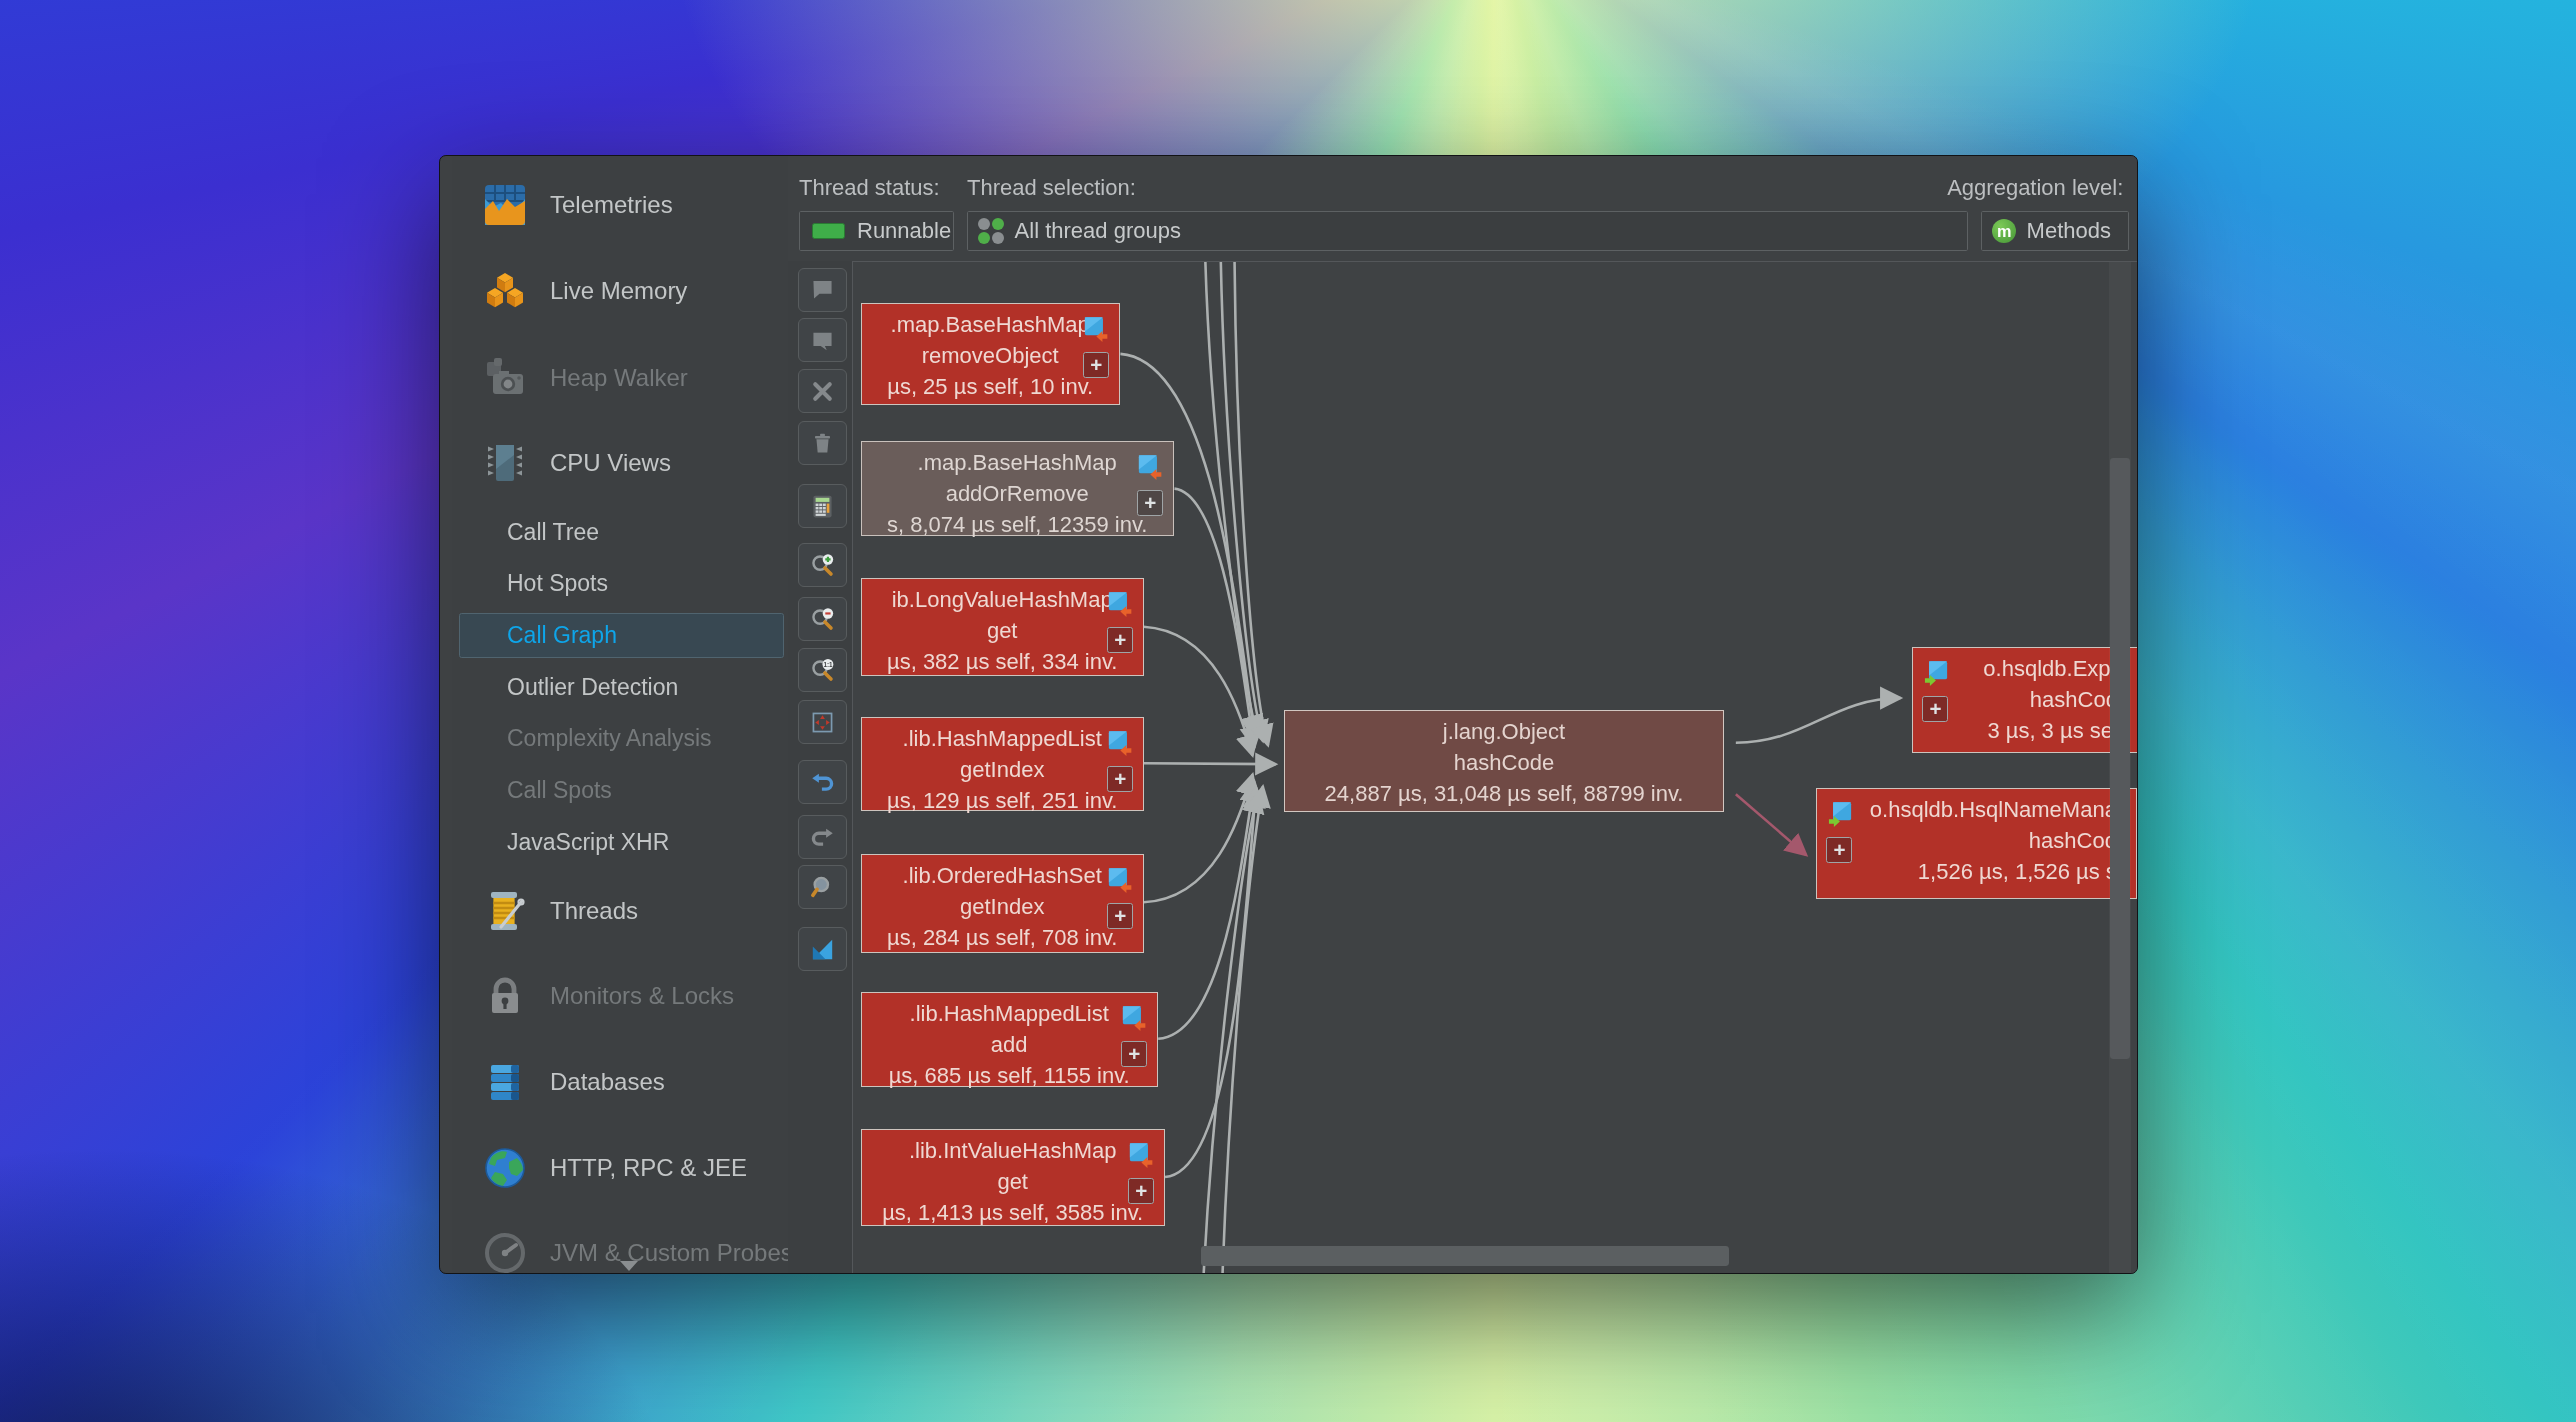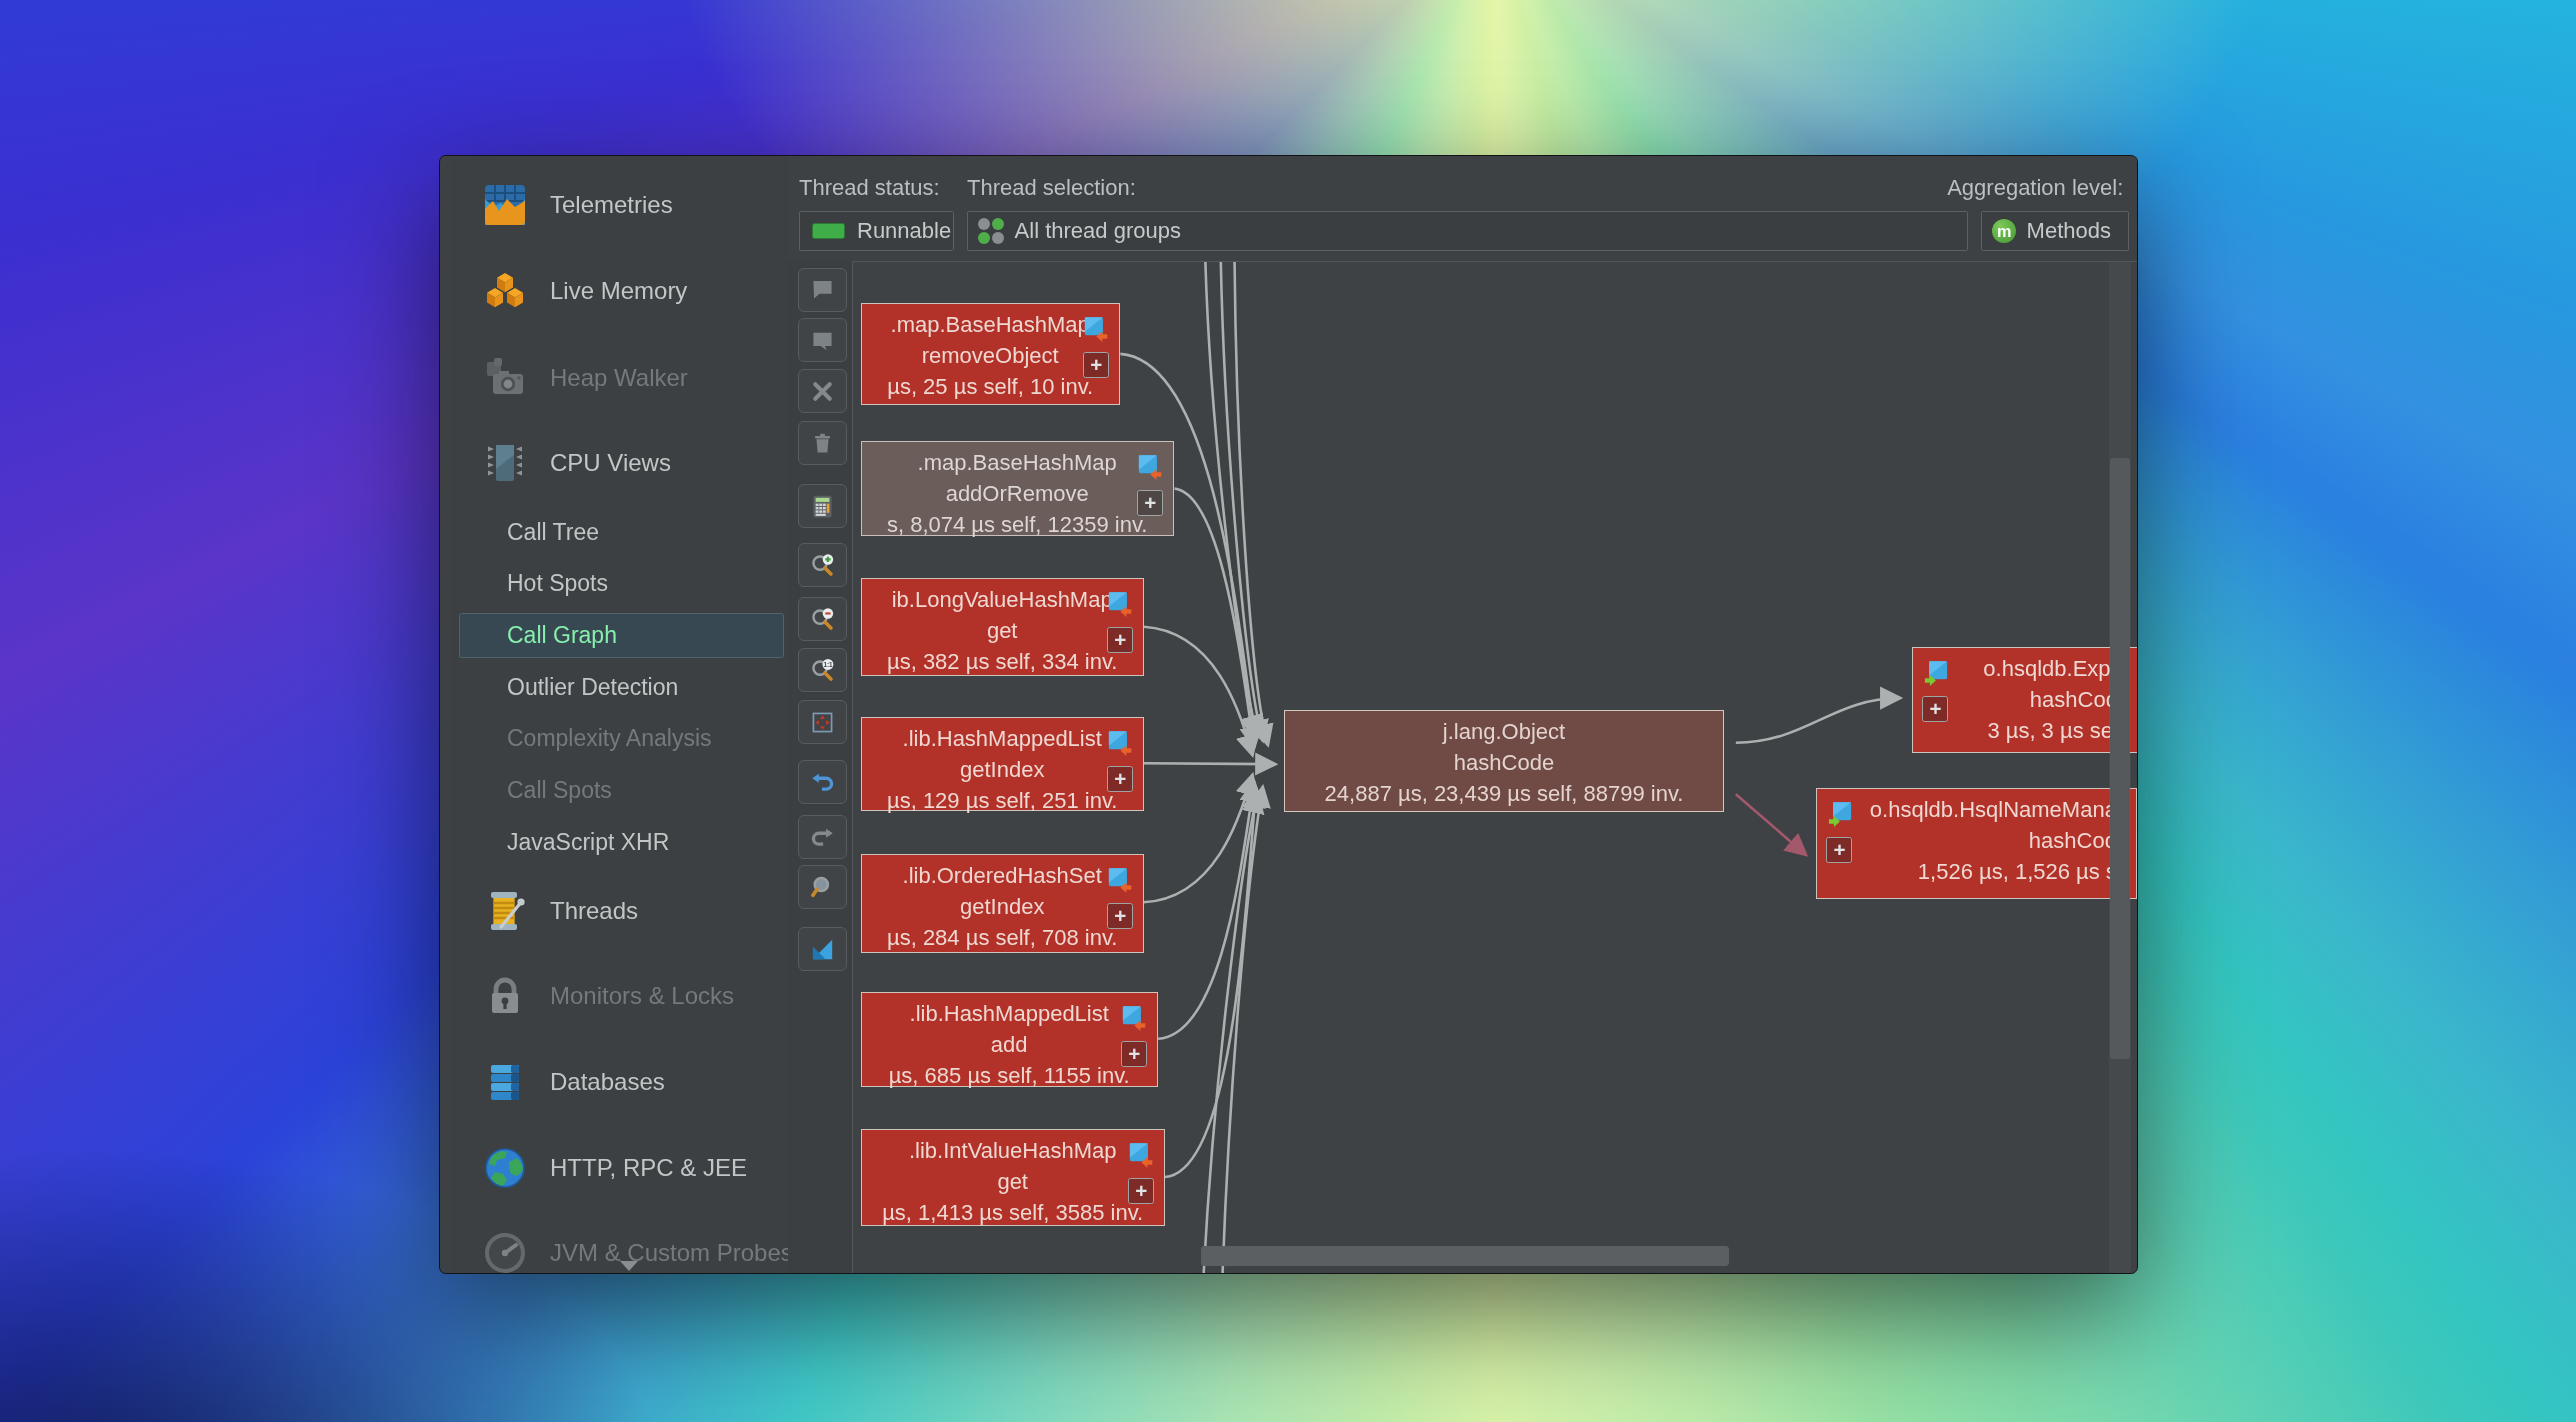--- a/index.html
+++ b/index.html
@@ -37,21 +37,21 @@
   .sidebar{position:absolute;left:0;top:0;bottom:0;width:347px;background:#3d4042;border-right:0.9px solid #323537;margin-left:12px;}
   .sb-row{position:absolute;left:0;width:347px;cursor:pointer;}
   .sb-top{height:86px;}
   .sb-sub{height:52px;}
   .sb-icon{position:absolute;left:29px;top:50%;transform:translateY(-50%);width:48px;height:48px;}
   .sb-label{position:absolute;left:98px;top:50%;transform:translateY(-50%);font-size:24px;color:#c3c6c7;white-space:nowrap;}
   .sb-sub .sb-label{left:55px;font-size:23px;}
   .dim .sb-label{color:#75797b;}
   .dim .sb-icon{opacity:.5;}
   .sb-selected-bg{position:absolute;left:6.9px;top:4.3px;width:323px;height:43px;background:#384852;border:0.9px solid #50646f;border-radius:2.6px;}
-  .sb-sel .sb-label{color:#86efac;}
+  .sb-sel .sb-label{color:#0ea5e9;}
   .sb-overflow{position:absolute;left:168px;bottom:1.7px;width:0;height:0;
     border-left:9.4px solid transparent;border-right:9.4px solid transparent;border-top:10.3px solid #8a8e90;}
 
   
   .topbar{position:absolute;left:348px;right:0;top:0;height:105px;background:#3e4143;}
   .tb-label{position:absolute;top:19px;font-size:22px;color:#bcbfc1;white-space:nowrap;}
   .tb-box{position:absolute;top:55px;height:40px;border:0.9px solid #5d6163;border-radius:1.7px;background:#3b3e40;
     display:flex;align-items:center;box-sizing:border-box;cursor:pointer;font-size:22px;color:#c7cacb;white-space:nowrap;}
   .swatch{width:31px;height:14.6px;background:#3fae49;border:0.9px solid #2a7a33;border-radius:2.6px;margin:0 12px 0 12px;}
   .clover{position:relative;width:26px;height:26px;margin:0 10.3px 0 10.3px;}
@@ -552,21 +552,21 @@
           </span>
         <span class="plus-badge">
             <span>+</span>
           </span>
       </div>
     </div>
 
     <div class="node sel" style="left:431px;top:448px;width:440px;height:102px">
       <div class="nl pad">j.lang.Object</div>
       <div class="nl">hashCode</div>
-      <div class="nl">24,887 µs, 23,439 µs self, 88799 inv.</div>
+      <div class="nl">24,887 µs, 31,048 µs self, 88799 inv.</div>
     </div>
 
     <div class="node hot nr" style="left:1059px;top:385px;width:226px;height:106px">
       <div class="nl pad">o.hsqldb.Expre</div>
       <div class="nl">hashCode</div>
       <div class="nl">3 µs, 3 µs self,</div>
       <div class="node-icons ni-left">
         <span class="link-badge">
             <svg viewBox="0 0 24 24">
               <rect x="7" y="2.5" width="14" height="14" rx="1.5" fill="#3fa7e0"></rect>

